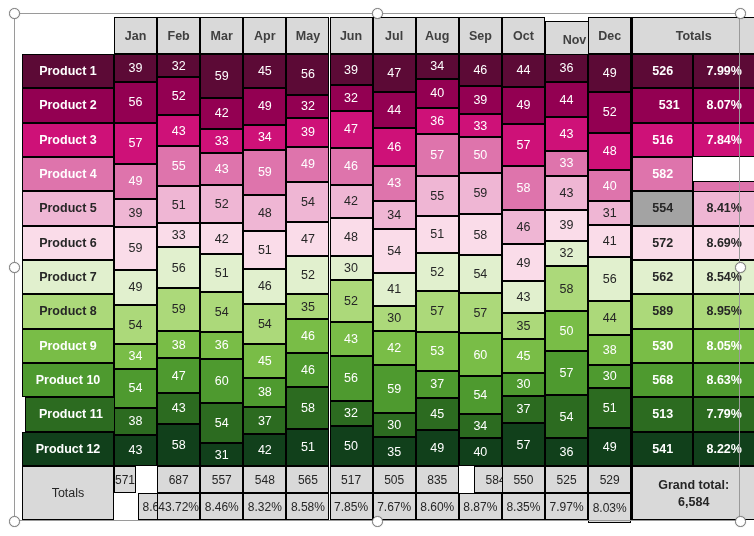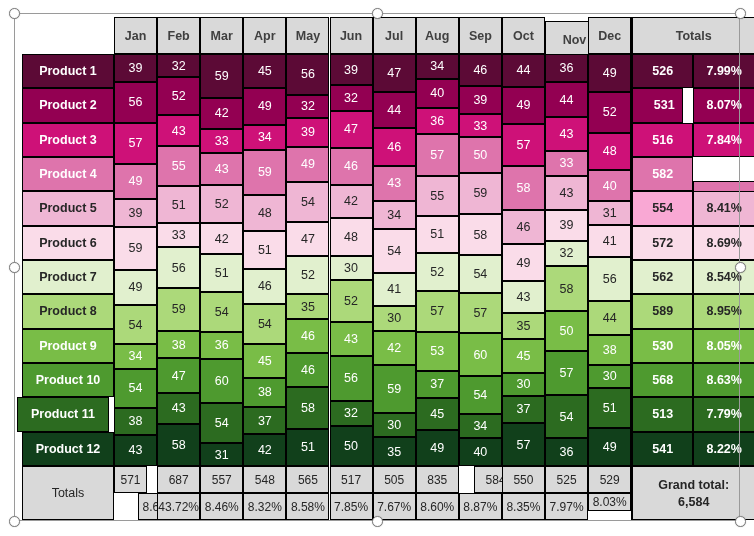--- a/index.html
+++ b/index.html
@@ -99,21 +99,21 @@
       <div class="rowlabel" style="left: 22px; top: 54px; width: 92px; height: 34.3333px; background: rgb(92, 10, 54); color: rgb(255, 255, 255);">Product 1</div>
       <div class="rowlabel" style="left: 22px; top: 88.3333px; width: 92px; height: 34.3333px; background: rgb(147, 0, 82); color: rgb(255, 255, 255);">Product 2</div>
       <div class="rowlabel" style="left: 22px; top: 122.667px; width: 92px; height: 34.3333px; background: rgb(206, 17, 120); color: rgb(255, 255, 255);">Product 3</div>
       <div class="rowlabel" style="left: 22px; top: 157px; width: 92px; height: 34.3333px; background: rgb(222, 116, 172); color: rgb(255, 255, 255);">Product 4</div>
       <div class="rowlabel" style="left: 22px; top: 191.333px; width: 92px; height: 34.3333px; background: rgb(239, 182, 212); color: rgb(38, 38, 38);">Product 5</div>
       <div class="rowlabel" style="left: 22px; top: 225.667px; width: 92px; height: 34.3333px; background: rgb(250, 220, 233); color: rgb(38, 38, 38);">Product 6</div>
       <div class="rowlabel" style="left: 22px; top: 260px; width: 92px; height: 34.3333px; background: rgb(225, 240, 206); color: rgb(38, 38, 38);">Product 7</div>
       <div class="rowlabel" style="left: 22px; top: 294.333px; width: 92px; height: 34.3333px; background: rgb(172, 217, 122); color: rgb(38, 38, 38);">Product 8</div>
       <div class="rowlabel" style="left: 22px; top: 328.667px; width: 92px; height: 34.3333px; background: rgb(121, 189, 71); color: rgb(255, 255, 255);">Product 9</div>
       <div class="rowlabel" style="left: 22px; top: 363px; width: 92px; height: 34.3333px; background: rgb(78, 154, 47); color: rgb(255, 255, 255);">Product 10</div>
-      <div class="rowlabel" style="left: 17px; top: 397.333px; width: 92px; height: 34.3333px; background: rgb(44, 107, 32); color: rgb(255, 255, 255);">Product 11</div>
+      <div class="rowlabel" style="left: 25px; top: 397.333px; width: 92px; height: 34.3333px; background: rgb(44, 107, 32); color: rgb(255, 255, 255);">Product 11</div>
       <div class="rowlabel" style="left: 22px; top: 431.667px; width: 92px; height: 34.3333px; background: rgb(17, 64, 27); color: rgb(255, 255, 255);">Product 12</div>
       <div class="cell" style="left: 114px; top: 54px; width: 43.1px; height: 28.1401px; background: rgb(92, 10, 54); color: rgb(255, 255, 255);">39</div>
       <div class="cell" style="left: 114px; top: 82.1401px; width: 43.1px; height: 40.4063px; background: rgb(147, 0, 82); color: rgb(255, 255, 255);">56</div>
       <div class="cell" style="left: 114px; top: 122.546px; width: 43.1px; height: 41.1278px; background: rgb(206, 17, 120); color: rgb(255, 255, 255);">57</div>
       <div class="cell" style="left: 114px; top: 163.674px; width: 43.1px; height: 35.3555px; background: rgb(222, 116, 172); color: rgb(255, 255, 255);">49</div>
       <div class="cell" style="left: 114px; top: 199.03px; width: 43.1px; height: 28.1401px; background: rgb(239, 182, 212); color: rgb(38, 38, 38);">39</div>
       <div class="cell" style="left: 114px; top: 227.17px; width: 43.1px; height: 42.5709px; background: rgb(250, 220, 233); color: rgb(38, 38, 38);">59</div>
       <div class="cell" style="left: 114px; top: 269.741px; width: 43.1px; height: 35.3555px; background: rgb(225, 240, 206); color: rgb(38, 38, 38);">49</div>
       <div class="cell" style="left: 114px; top: 305.096px; width: 43.1px; height: 38.9632px; background: rgb(172, 217, 122); color: rgb(38, 38, 38);">54</div>
       <div class="cell" style="left: 114px; top: 344.06px; width: 43.1px; height: 24.5324px; background: rgb(121, 189, 71); color: rgb(255, 255, 255);">34</div>
@@ -247,44 +247,44 @@
       <div class="cell" style="left: 588.1px; top: 201.198px; width: 43.1px; height: 24.1437px; background: rgb(239, 182, 212); color: rgb(38, 38, 38);">31</div>
       <div class="cell" style="left: 588.1px; top: 225.342px; width: 43.1px; height: 31.9319px; background: rgb(250, 220, 233); color: rgb(38, 38, 38);">41</div>
       <div class="cell" style="left: 588.1px; top: 257.274px; width: 43.1px; height: 43.6144px; background: rgb(225, 240, 206); color: rgb(38, 38, 38);">56</div>
       <div class="cell" style="left: 588.1px; top: 300.888px; width: 43.1px; height: 34.2684px; background: rgb(172, 217, 122); color: rgb(38, 38, 38);">44</div>
       <div class="cell" style="left: 588.1px; top: 335.157px; width: 43.1px; height: 29.5955px; background: rgb(121, 189, 71); color: rgb(255, 255, 255);">38</div>
       <div class="cell" style="left: 588.1px; top: 364.752px; width: 43.1px; height: 23.3648px; background: rgb(78, 154, 47); color: rgb(255, 255, 255);">30</div>
       <div class="cell" style="left: 588.1px; top: 388.117px; width: 43.1px; height: 39.7202px; background: rgb(44, 107, 32); color: rgb(255, 255, 255);">51</div>
       <div class="cell" style="left: 588.1px; top: 427.837px; width: 43.1px; height: 38.1626px; background: rgb(17, 64, 27); color: rgb(255, 255, 255);">49</div>
       <div class="tot-cell tot-left" style="left: 631.2px; top: 54px; width: 62px; height: 34.3333px; background: rgb(92, 10, 54); color: rgb(255, 255, 255);">526</div>
       <div class="tot-cell" style="left: 693.2px; top: 54px; width: 62px; height: 34.3333px; background: rgb(92, 10, 54); color: rgb(255, 255, 255);">7.99%</div>
-      <div class="tot-cell tot-left" style="left: 631.2px; top: 88.3333px; width: 52px; height: 34.3333px; background: rgb(147, 0, 82); color: rgb(255, 255, 255); padding-left: 13px;">531</div>
+      <div class="tot-cell tot-left" style="left: 631.2px; top: 88.3333px; width: 62px; height: 34.3333px; background: rgb(147, 0, 82); color: rgb(255, 255, 255); padding-left: 13px;">531</div>
       <div class="tot-cell" style="left: 693.2px; top: 88.3333px; width: 62px; height: 34.3333px; background: rgb(147, 0, 82); color: rgb(255, 255, 255);">8.07%</div>
       <div class="tot-cell tot-left" style="left: 631.2px; top: 122.667px; width: 62px; height: 34.3333px; background: rgb(206, 17, 120); color: rgb(255, 255, 255);">516</div>
       <div class="tot-cell" style="left: 693.2px; top: 122.667px; width: 62px; height: 34.3333px; background: rgb(206, 17, 120); color: rgb(255, 255, 255);">7.84%</div>
       <div class="tot-cell tot-left" style="left: 631.2px; top: 157px; width: 62px; height: 34.3333px; background: rgb(222, 116, 172); color: rgb(255, 255, 255);">582</div>
       <div class="tot-cell" style="left: 693.2px; top: 157px; width: 62px; height: 34.3333px; background: rgb(222, 116, 172); color: rgb(255, 255, 255); margin-top: 24px;">8.84%</div>
-      <div class="tot-cell tot-left" style="left: 631.2px; top: 191.333px; width: 62px; height: 34.3333px; background: #f9a8d4; color: rgb(38, 38, 38);">554</div>
+      <div class="tot-cell tot-left" style="left: 631.2px; top: 191.333px; width: 62px; height: 34.3333px; background: #a3a3a3; color: rgb(38, 38, 38);">554</div>
       <div class="tot-cell" style="left: 693.2px; top: 191.333px; width: 62px; height: 34.3333px; background: rgb(239, 182, 212); color: rgb(38, 38, 38);">8.41%</div>
       <div class="tot-cell tot-left" style="left: 631.2px; top: 225.667px; width: 62px; height: 34.3333px; background: rgb(250, 220, 233); color: rgb(38, 38, 38);">572</div>
       <div class="tot-cell" style="left: 693.2px; top: 225.667px; width: 62px; height: 34.3333px; background: rgb(250, 220, 233); color: rgb(38, 38, 38);">8.69%</div>
       <div class="tot-cell tot-left" style="left: 631.2px; top: 260px; width: 62px; height: 34.3333px; background: rgb(225, 240, 206); color: rgb(38, 38, 38);">562</div>
       <div class="tot-cell" style="left: 693.2px; top: 260px; width: 62px; height: 34.3333px; background: rgb(225, 240, 206); color: rgb(38, 38, 38);">8.54%</div>
       <div class="tot-cell tot-left" style="left: 631.2px; top: 294.333px; width: 62px; height: 34.3333px; background: rgb(172, 217, 122); color: rgb(38, 38, 38);">589</div>
       <div class="tot-cell" style="left: 693.2px; top: 294.333px; width: 62px; height: 34.3333px; background: rgb(172, 217, 122); color: rgb(38, 38, 38);">8.95%</div>
       <div class="tot-cell tot-left" style="left: 631.2px; top: 328.667px; width: 62px; height: 34.3333px; background: rgb(121, 189, 71); color: rgb(255, 255, 255);">530</div>
       <div class="tot-cell" style="left: 693.2px; top: 328.667px; width: 62px; height: 34.3333px; background: rgb(121, 189, 71); color: rgb(255, 255, 255);">8.05%</div>
       <div class="tot-cell tot-left" style="left: 631.2px; top: 363px; width: 62px; height: 34.3333px; background: rgb(78, 154, 47); color: rgb(255, 255, 255);">568</div>
       <div class="tot-cell" style="left: 693.2px; top: 363px; width: 62px; height: 34.3333px; background: rgb(78, 154, 47); color: rgb(255, 255, 255);">8.63%</div>
       <div class="tot-cell tot-left" style="left: 631.2px; top: 397.333px; width: 62px; height: 34.3333px; background: rgb(44, 107, 32); color: rgb(255, 255, 255);">513</div>
       <div class="tot-cell" style="left: 693.2px; top: 397.333px; width: 62px; height: 34.3333px; background: rgb(44, 107, 32); color: rgb(255, 255, 255);">7.79%</div>
       <div class="tot-cell tot-left" style="left: 631.2px; top: 431.667px; width: 62px; height: 34.3333px; background: rgb(17, 64, 27); color: rgb(255, 255, 255);">541</div>
       <div class="tot-cell" style="left: 693.2px; top: 431.667px; width: 62px; height: 34.3333px; background: rgb(17, 64, 27); color: rgb(255, 255, 255);">8.22%</div>
       <div class="foot-cell foot-label" style="left: 22px; top: 466px; width: 92px; height: 54px;">Totals</div>
-      <div class="foot-cell" style="left: 114px; top: 466px; width: 33px; height: 27px; text-align: center;">571</div>
+      <div class="foot-cell" style="left: 114px; top: 466px; width: 22px; height: 27px; text-align: center;">571</div>
       <div class="foot-cell" style="left: 114px; top: 493px; width: 43.1px; height: 27px; margin-left: 24px;">8.67%</div>
       <div class="foot-cell" style="left: 157.1px; top: 466px; width: 43.1px; height: 27px;">687</div>
       <div class="foot-cell" style="left: 157.1px; top: 493px; width: 43.1px; height: 27px;">43.72%</div>
       <div class="foot-cell" style="left: 200.2px; top: 466px; width: 43.1px; height: 27px;">557</div>
       <div class="foot-cell" style="left: 200.2px; top: 493px; width: 43.1px; height: 27px;">8.46%</div>
       <div class="foot-cell" style="left: 243.3px; top: 466px; width: 43.1px; height: 27px;">548</div>
       <div class="foot-cell" style="left: 243.3px; top: 493px; width: 43.1px; height: 27px;">8.32%</div>
       <div class="foot-cell" style="left: 286.4px; top: 466px; width: 43.1px; height: 27px;">565</div>
       <div class="foot-cell" style="left: 286.4px; top: 493px; width: 43.1px; height: 27px;">8.58%</div>
       <div class="foot-cell" style="left: 329.5px; top: 466px; width: 43.1px; height: 27px;">517</div>
@@ -293,21 +293,21 @@
       <div class="foot-cell" style="left: 372.6px; top: 493px; width: 43.1px; height: 27px;">7.67%</div>
       <div class="foot-cell" style="left: 415.7px; top: 466px; width: 43.1px; height: 27px;">835</div>
       <div class="foot-cell" style="left: 415.7px; top: 493px; width: 43.1px; height: 27px;">8.60%</div>
       <div class="foot-cell" style="left: 474px; top: 466px; width: 43.1px; height: 27px;">584</div>
       <div class="foot-cell" style="left: 458.8px; top: 493px; width: 43.1px; height: 27px;">8.87%</div>
       <div class="foot-cell" style="left: 501.9px; top: 466px; width: 43.1px; height: 27px;">550</div>
       <div class="foot-cell" style="left: 501.9px; top: 493px; width: 43.1px; height: 27px;">8.35%</div>
       <div class="foot-cell" style="left: 545px; top: 466px; width: 43.1px; height: 27px;">525</div>
       <div class="foot-cell" style="left: 545px; top: 493px; width: 43.1px; height: 27px;">7.97%</div>
       <div class="foot-cell" style="left: 588.1px; top: 466px; width: 43.1px; height: 27px;">529</div>
-      <div class="foot-cell" style="left: 588.1px; top: 493px; width: 43.1px; height: 18px;">8.03%</div>
+      <div class="foot-cell" style="left: 588.1px; top: 493px; width: 43.1px; height: 30px;">8.03%</div>
       <div class="foot-cell foot-grand" style="left: 631.2px; top: 466px; width: 124px; height: 54px;">
         <div>Grand total:</div>
         <div>6,584</div>
       </div>
     </div>
 
   <div class="sel-frame"></div>
   <div id="handles">
       <div class="handle" style="left: 9px; top: 8px;"></div>
       <div class="handle" style="left: 372px; top: 8px;"></div>

